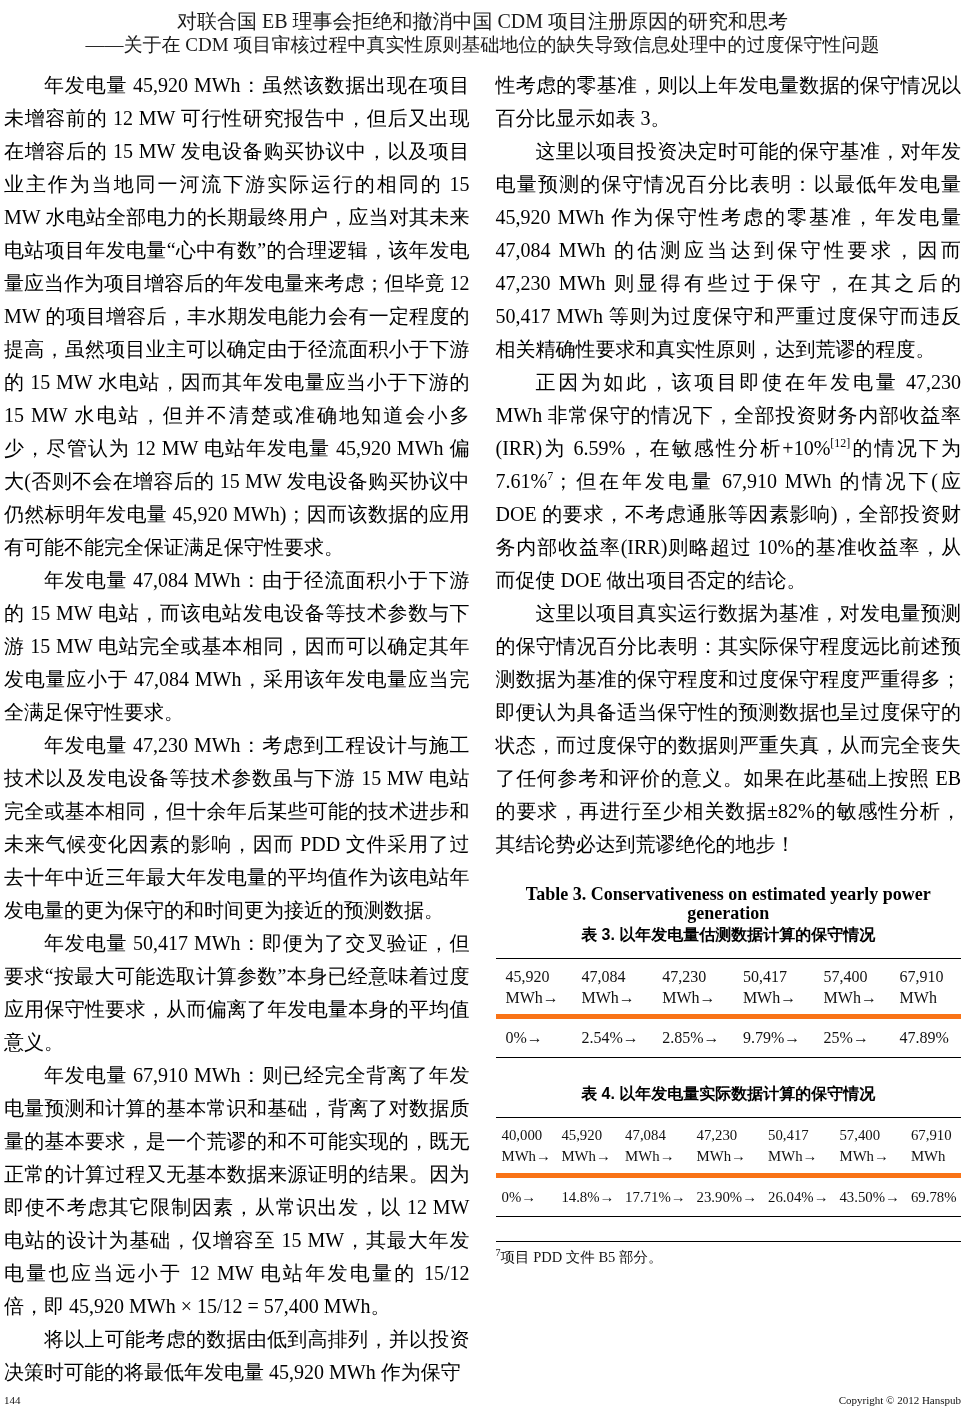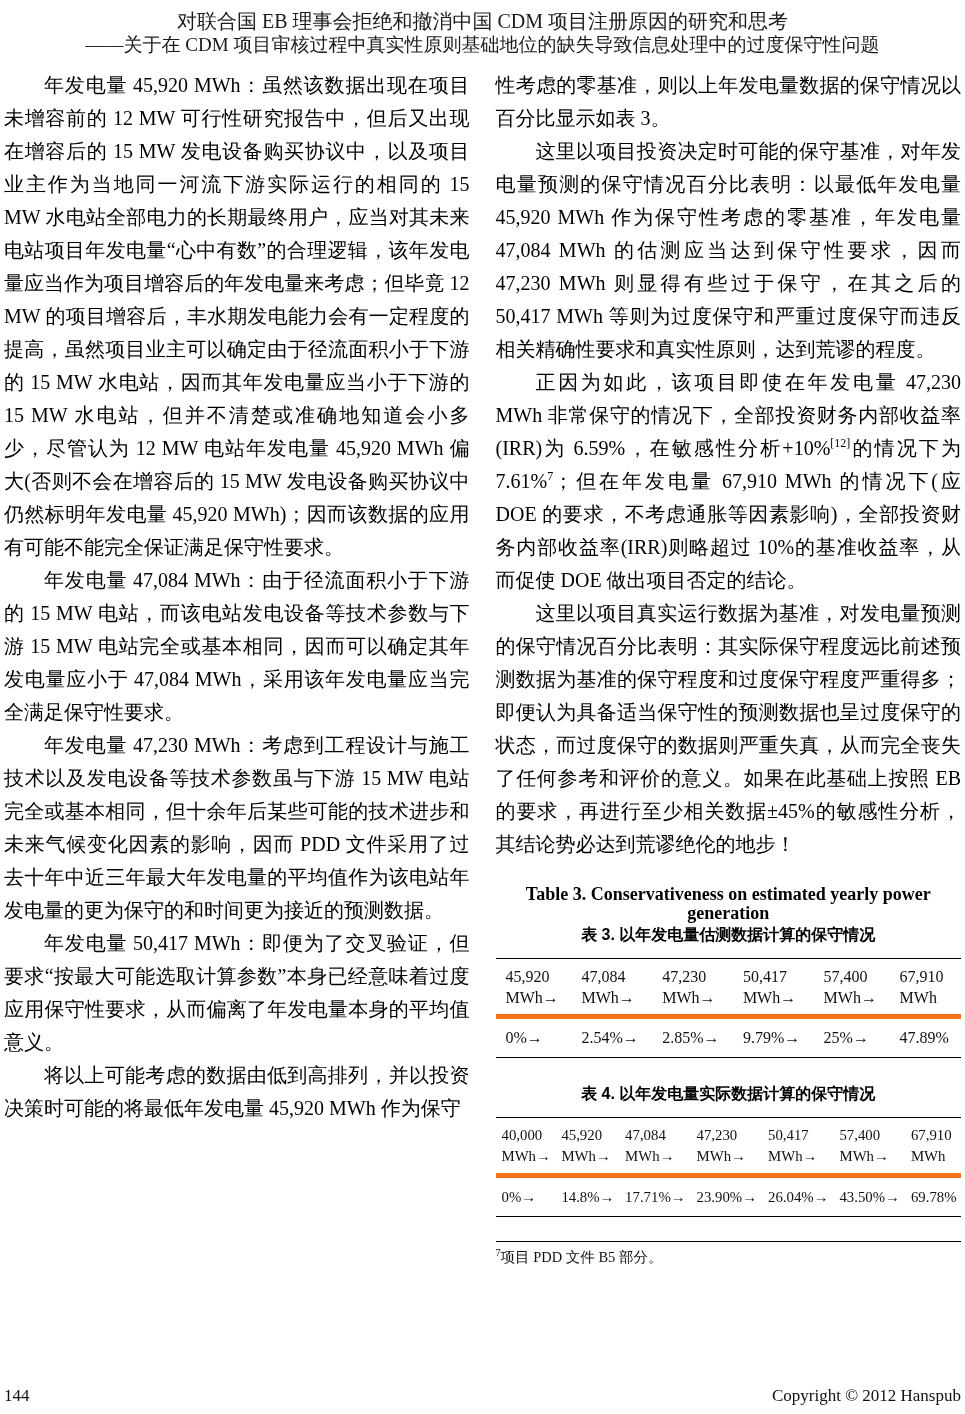--- a/index.html
+++ b/index.html
@@ -31,46 +31,47 @@
   table.t4 tr.hdr-row td, table.t4 tr.val-row td { font-size:14.8px; padding-left:6px; }
 
   .footnote { margin-top:24px; }
   .footnote-rule { border-top:1px solid #000; height:0; }
   .footnote p { margin:5px 0 0 0; font-size:14.5px; line-height:20px; }
   .footnote sup.ref { font-size:10px; }
 
   .page-footer {
     position:absolute; left:4px; right:4px; bottom:8px;
     display:flex; justify-content:space-between;
-    font-size:17px; color:#111;
+    font-size:11px; color:#111;
   }
 </style>
 </head>
 <body>
 
 <div class="page-header">
   <div class="paper-title">对联合国 EB 理事会拒绝和撤消中国 CDM 项目注册原因的研究和思考</div>
   <div class="paper-subtitle">——关于在 CDM 项目审核过程中真实性原则基础地位的缺失导致信息处理中的过度保守性问题</div>
 </div>
 
 <div class="columns">
 
   <div class="col">
     <p class="body indent">年发电量 45,920 MWh：虽然该数据出现在项目未增容前的 12 MW 可行性研究报告中，但后又出现在增容后的 15 MW 发电设备购买协议中，以及项目业主作为当地同一河流下游实际运行的相同的 15 MW 水电站全部电力的长期最终用户，应当对其未来电站项目年发电量“心中有数”的合理逻辑，该年发电量应当作为项目增容后的年发电量来考虑；但毕竟 12 MW 的项目增容后，丰水期发电能力会有一定程度的提高，虽然项目业主可以确定由于径流面积小于下游的 15 MW 水电站，因而其年发电量应当小于下游的 15 MW 水电站，但并不清楚或准确地知道会小多少，尽管认为 12 MW 电站年发电量 45,920 MWh 偏大(否则不会在增容后的 15 MW 发电设备购买协议中仍然标明年发电量 45,920 MWh)；因而该数据的应用有可能不能完全保证满足保守性要求。</p>
     <p class="body indent">年发电量 47,084 MWh：由于径流面积小于下游的 15 MW 电站，而该电站发电设备等技术参数与下游 15 MW 电站完全或基本相同，因而可以确定其年发电量应小于 47,084 MWh，采用该年发电量应当完全满足保守性要求。</p>
     <p class="body indent">年发电量 47,230 MWh：考虑到工程设计与施工技术以及发电设备等技术参数虽与下游 15 MW 电站完全或基本相同，但十余年后某些可能的技术进步和未来气候变化因素的影响，因而 PDD 文件采用了过去十年中近三年最大年发电量的平均值作为该电站年发电量的更为保守的和时间更为接近的预测数据。</p>
     <p class="body indent">年发电量 50,417 MWh：即便为了交叉验证，但要求“按最大可能选取计算参数”本身已经意味着过度应用保守性要求，从而偏离了年发电量本身的平均值意义。</p>
+    <p class="body indent">年发电量 67,910 MWh：则已经完全背离了年发电量预测和计算的基本常识和基础，背离了对数据质量的基本要求，是一个荒谬的和不可能实现的，既无正常的计算过程又无基本数据来源证明的结果。因为即使不考虑其它限制因素，从常识出发，以 12 MW 电站的设计为基础，仅增容至 15 MW，其最大年发电量也应当远小于 12 MW 电站年发电量的 15/12 倍，即 45,920 MWh × 15/12 = 57,400 MWh。</p>
     <p class="body indent">将以上可能考虑的数据由低到高排列，并以投资决策时可能的将最低年发电量 45,920 MWh 作为保守</p>
   </div>
 
   <div class="col">
     <p class="body">性考虑的零基准，则以上年发电量数据的保守情况以百分比显示如表 3。</p>
     <p class="body indent">这里以项目投资决定时可能的保守基准，对年发电量预测的保守情况百分比表明：以最低年发电量 45,920 MWh 作为保守性考虑的零基准，年发电量 47,084 MWh 的估测应当达到保守性要求，因而 47,230 MWh 则显得有些过于保守，在其之后的 50,417 MWh 等则为过度保守和严重过度保守而违反相关精确性要求和真实性原则，达到荒谬的程度。</p>
     <p class="body indent"><span>正因为如此，该项目即使在年发电量 47,230 MWh 非常保守的情况下，全部投资财务内部收益率(IRR)为 6.59%，在敏感性分析+10%</span><sup class="ref">[12]</sup><span>的情况下为 7.61%</span><sup class="ref">7</sup><span>；但在年发电量 67,910 MWh 的情况下(应 DOE 的要求，不考虑通胀等因素影响)，全部投资财务内部收益率(IRR)则略超过 10%的基准收益率，从而促使 DOE 做出项目否定的结论。</span></p>
-    <p class="body indent">这里以项目真实运行数据为基准，对发电量预测的保守情况百分比表明：其实际保守程度远比前述预测数据为基准的保守程度和过度保守程度严重得多；即便认为具备适当保守性的预测数据也呈过度保守的状态，而过度保守的数据则严重失真，从而完全丧失了任何参考和评价的意义。如果在此基础上按照 EB 的要求，再进行至少相关数据±45%的敏感性分析，其结论势必达到荒谬绝伦的地步！</p>
+    <p class="body indent">这里以项目真实运行数据为基准，对发电量预测的保守情况百分比表明：其实际保守程度远比前述预测数据为基准的保守程度和过度保守程度严重得多；即便认为具备适当保守性的预测数据也呈过度保守的状态，而过度保守的数据则严重失真，从而完全丧失了任何参考和评价的意义。如果在此基础上按照 EB 的要求，再进行至少相关数据±82%的敏感性分析，其结论势必达到荒谬绝伦的地步！</p>
 
     <div class="table-block">
       <div class="caption-en">Table 3. Conservativeness on estimated yearly power generation</div>
       <div class="caption-cn">表 3. 以年发电量估测数据计算的保守情况</div>
       <table class="data t3">
         <tbody>
             <tr class="hdr-row">
           <td>
                 <div>45,920</div>
                 <div>MWh→</div>

